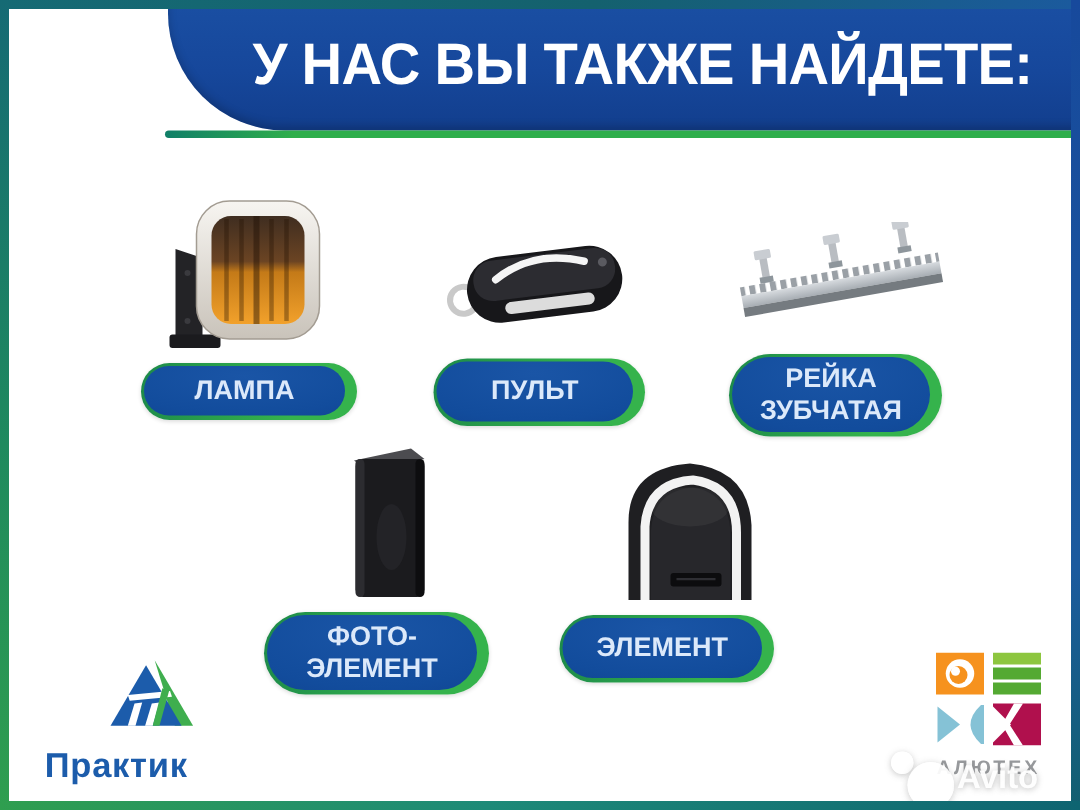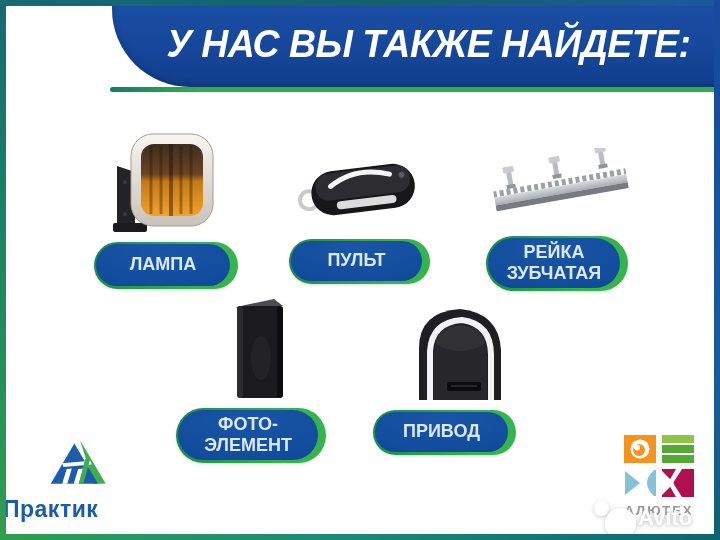--- a/index.html
+++ b/index.html
@@ -13,21 +13,20 @@
   #frame-left{left:0;top:0;width:6px;height:540px;background:linear-gradient(180deg,#156a74,#1f8a5e 55%,#2f9e4f);}
   #frame-right{right:0;top:0;width:6px;height:540px;background:linear-gradient(180deg,#17499c,#1b5a9e 70%,#12606f);}
   #frame-bottom{left:0;bottom:0;width:720px;height:6px;background:linear-gradient(90deg,#2f9e4f,#1d8a78 45%,#0e6471);}
   
   #header-banner{
     position:absolute;left:112px;top:0;width:608px;height:87px;z-index:5;
     background:linear-gradient(180deg,#1a4fa3 0%,#16479b 55%,#123e8d 100%);
     border-bottom-left-radius:78px;
     display:flex;align-items:center;justify-content:center;
     box-shadow:inset 0 -3px 6px rgba(0,0,0,.18);
-    font-style:italic;
   }
   #header-banner .title{
     color:#ffffff;font-size:39px;font-weight:bold;letter-spacing:-0.5px;
     padding-left:26px;white-space:nowrap;transform:scaleX(.96);
   }
   #header-underline{
     position:absolute;left:110px;top:87px;width:610px;height:5px;z-index:6;
     background:linear-gradient(90deg,#117f68,#2fae4b 14%,#2fae4b);
     border-radius:3px 0 0 3px;
   }
@@ -37,36 +36,36 @@
     background:linear-gradient(100deg,#1d8a4a,#35b34c 70%);
     padding:2px 8px 3px 2px;box-sizing:border-box;
     box-shadow:0 1px 3px rgba(0,0,0,.15);
   }
   .pill-inner{
     width:100%;height:100%;border-radius:999px;box-sizing:border-box;
     background:radial-gradient(120% 140% at 50% 20%,#1a55a6 0%,#124c9c 55%,#0f3e89 100%);
     display:flex;align-items:center;justify-content:center;text-align:center;
     color:#dce9fa;font-weight:bold;font-size:18px;line-height:1.18;
   }
-  #pill-lamp{left:94px;top:242px;width:144px;height:47px;}
+  #pill-lamp{left:94px;top:242px;width:144px;height:38px;}
   #pill-remote{left:289px;top:239px;width:141px;height:45px;}
   #pill-rack{left:486px;top:236px;width:142px;height:55px;}
   #pill-rack .pill-inner{padding:0 0;}
   #pill-photocell{left:176px;top:408px;width:150px;height:55px;}
   #pill-photocell .pill-inner{padding:0 22px;text-align:center;}
   #pill-drive{left:373px;top:410px;width:143px;height:45px;}
   
   .product-photo{position:absolute;}
   #photo-lamp{left:103px;top:126px;}
   #photo-remote{left:293px;top:150px;}
   #photo-rack{left:486px;top:148px;}
   #photo-photocell{left:217px;top:294px;}
   #photo-drive{left:403px;top:296px;}
   
-  #practic-logo{position:absolute;left:3px;top:430px;width:135px;text-align:left;}
+  #practic-logo{position:absolute;left:10px;top:430px;width:135px;text-align:center;}
   #practic-logo .mark{margin-left:40px;}
   #practic-logo .name{margin-top:-2px;font-size:23px;font-weight:bold;color:#1c5cab;letter-spacing:.5px;}
   #alutech-logo{position:absolute;left:623px;top:435px;width:72px;text-align:center;}
   #alutech-logo .name{margin-top:2px;font-size:13px;font-weight:bold;color:#97999c;letter-spacing:2px;}
   
   #avito-watermark{
     position:absolute;left:594px;top:499px;z-index:9;
     display:flex;align-items:flex-start;
     color:rgba(255,255,255,.95);
   }
@@ -199,21 +198,21 @@
   <div class="pill-outer" id="pill-remote">
     <div class="pill-inner">ПУЛЬТ</div>
   </div>
   <div class="pill-outer" id="pill-rack">
     <div class="pill-inner">РЕЙКА ЗУБЧАТАЯ</div>
   </div>
   <div class="pill-outer" id="pill-photocell">
     <div class="pill-inner">ФОТО-ЭЛЕМЕНТ</div>
   </div>
   <div class="pill-outer" id="pill-drive">
-    <div class="pill-inner">ПРИВОД</div>
+    <div class="pill-inner">ЭЛЕМЕНТ</div>
   </div>
 
   <div id="practic-logo">
     <svg class="mark" width="64" height="64" viewBox="0 0 100 72">
       <polygon points="58,2 98,70 79,70" fill="#3fae4e"></polygon>
       <polygon points="49,7 86,70 12,70" fill="#1c5cab"></polygon>
       <polygon points="30,38 74,34 76,40 32,44" fill="#ffffff"></polygon>
       <polygon points="37,47 45,46 38,70 30,70" fill="#ffffff"></polygon>
       <polygon points="55,47 63,46 56,70 48,70" fill="#ffffff"></polygon>
       <polygon points="66,31 73,34 63,70 56,70" fill="#3fae4e"></polygon>

